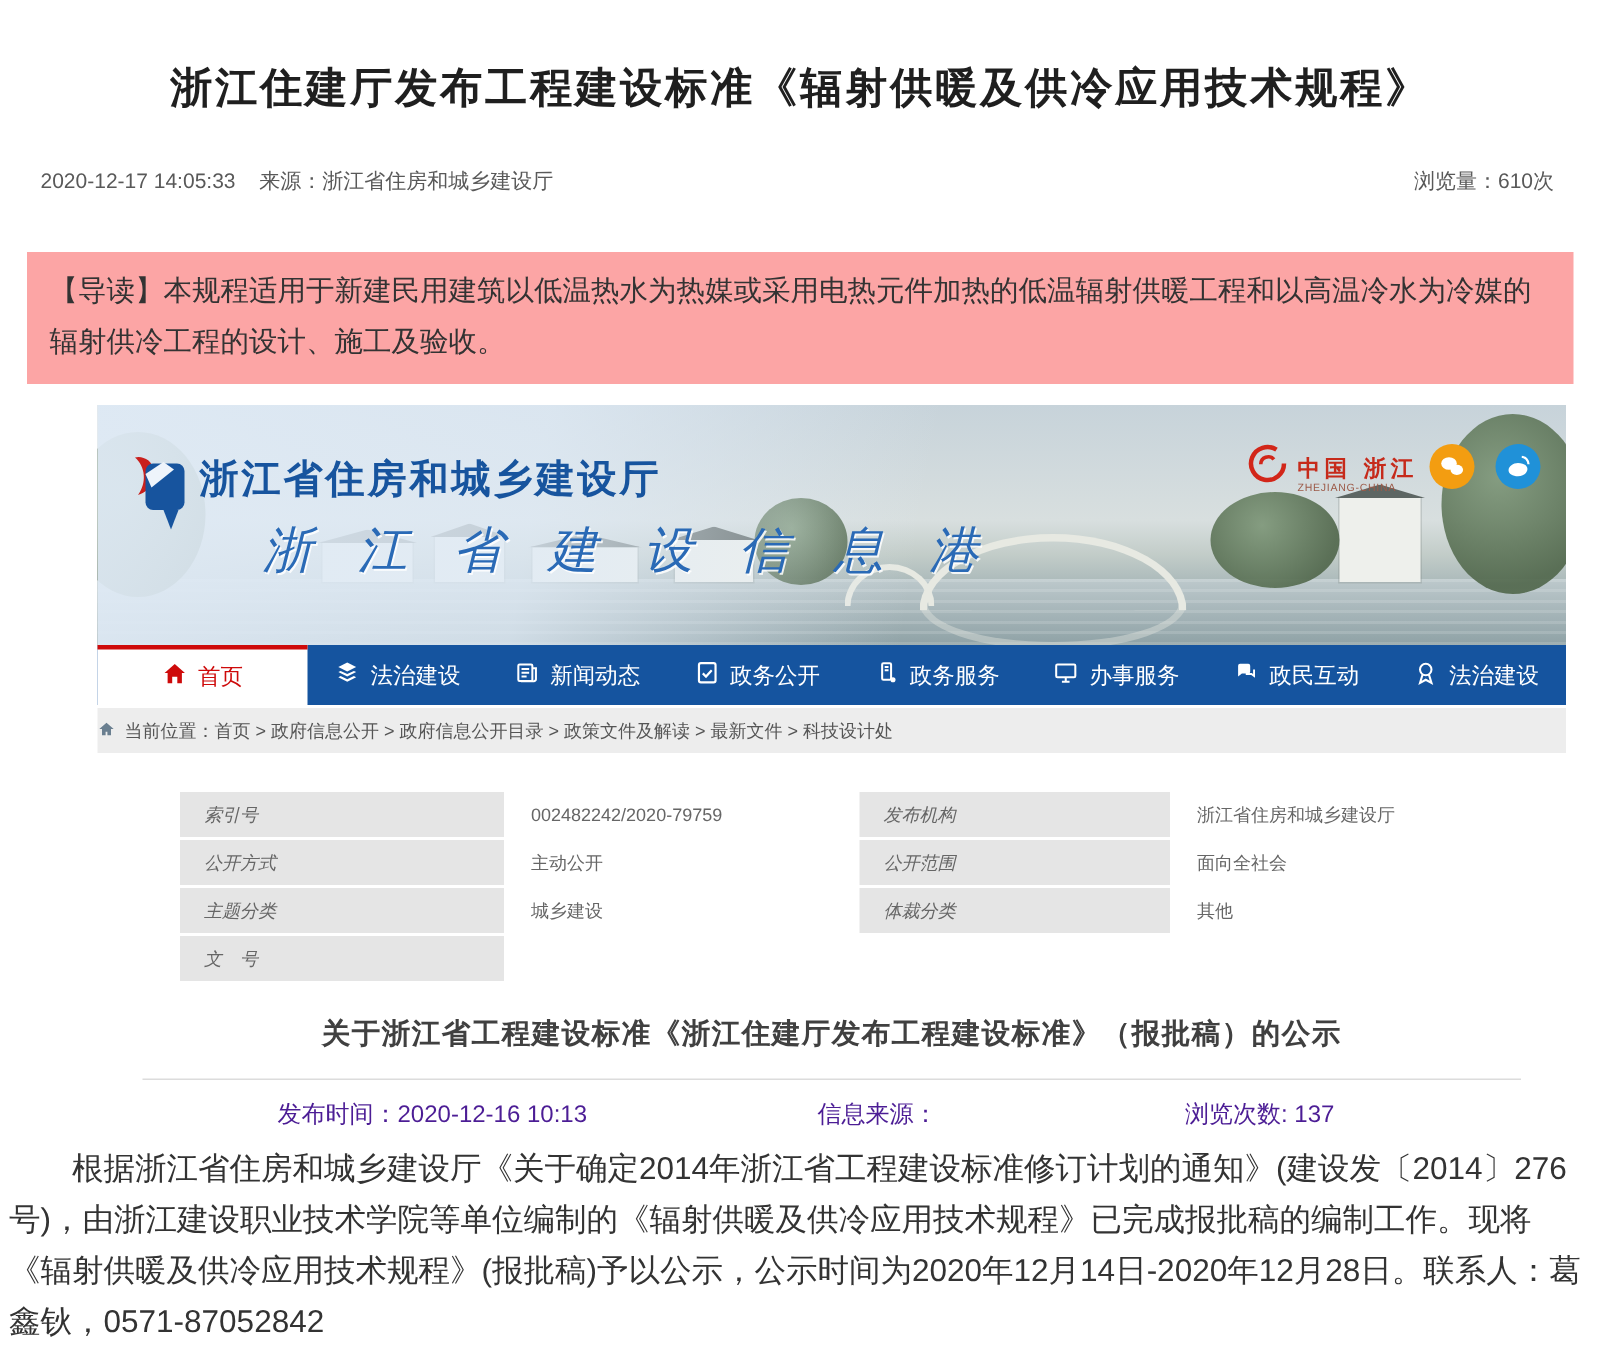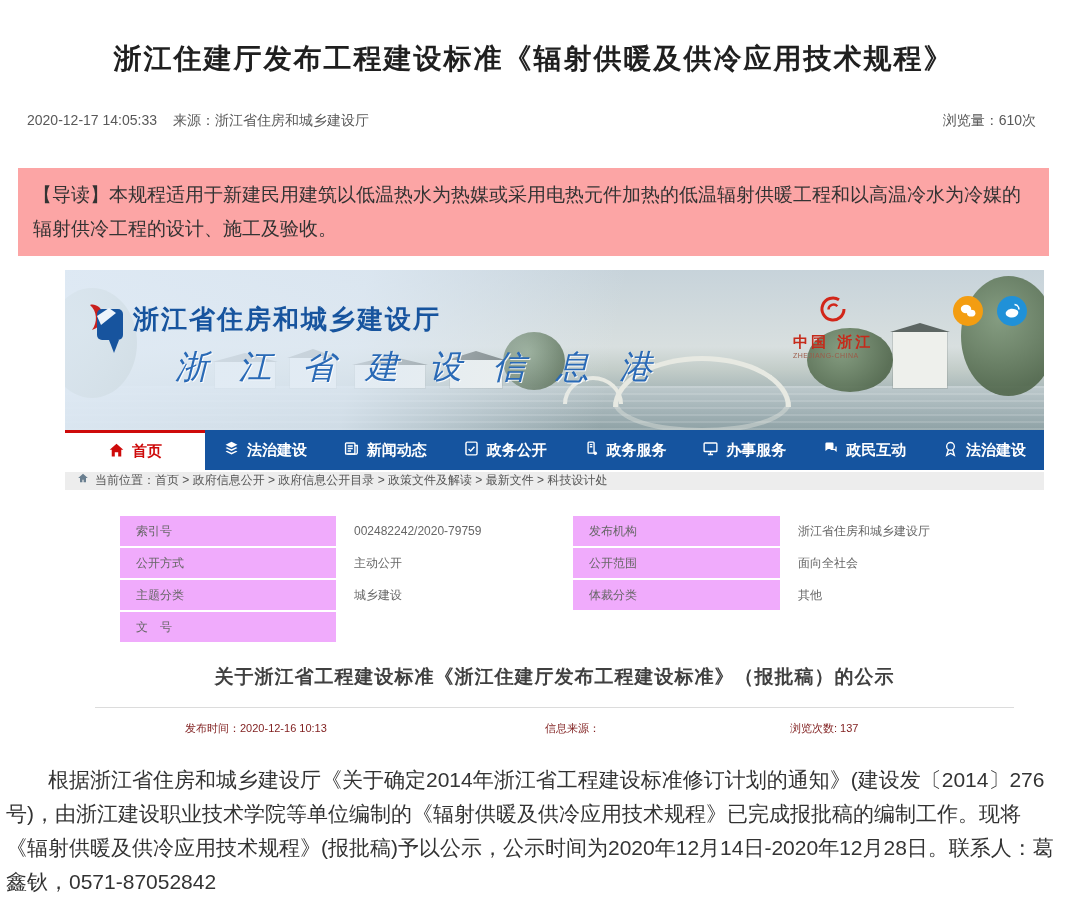--- a/index.html
+++ b/index.html
@@ -35,47 +35,47 @@
   .left-glow{position:absolute;inset:0;
         background:linear-gradient(100deg,rgba(223,234,245,.95) 0%,rgba(223,234,245,.8) 30%,rgba(223,234,245,0) 56%);}
   .logo-row{position:absolute;left:16px;top:32px;display:flex;align-items:flex-start;gap:8px;}
   .org-name{font-size:26px;font-weight:bold;color:#17549e;letter-spacing:2px;}
   .site-name{font-size:33px;font-weight:normal;font-style:italic;color:#2a6ab6;letter-spacing:10px;
         margin:8px 16px 0 42px;font-family:"DejaVu Serif","Liberation Serif",serif;
         text-shadow:1px 1px 0 rgba(255,255,255,.85);}
   .slogan{position:absolute;left:492px;top:26px;font-size:27px;font-weight:bold;color:#cf241b;
         letter-spacing:7px;font-family:"DejaVu Serif","Liberation Serif",serif;
         text-shadow:1px 1px 0 rgba(255,255,255,.6);}
-  .region{position:absolute;left:728px;top:24px;display:flex;align-items:center;gap:5px;flex-direction:column;}
+  .region{position:absolute;left:765px;top:24px;display:flex;align-items:flex-end;gap:5px;}
   .region-cn{font-size:15px;font-weight:bold;color:#c62a1a;letter-spacing:3px;
         font-family:"DejaVu Serif",serif;}
   .region-en{font-size:7px;color:#9c5a48;letter-spacing:.5px;}
   .soc{position:absolute;top:26px;width:30px;height:30px;border-radius:50%;
         display:flex;align-items:center;justify-content:center;cursor:pointer;}
   .soc.wechat{left:888px;background:#f39d11;}
   .soc.weibo{left:932px;background:#2091d8;}
   
   .nav{display:flex;height:40px;background:#15549f;}
   .nav-item{flex:1;display:flex;align-items:center;justify-content:center;gap:7px;
-        color:#fff;font-size:15px;font-weight:bold;cursor:pointer;box-sizing:border-box;}
+        color:#fff;font-size:15px;font-weight:normal;cursor:pointer;box-sizing:border-box;}
   .nav-item.active{flex:0 0 140px;background:#fff;color:#ce0a0a;border-top:3px solid #ce0a0a;}
   .nav-item svg{flex:none;}
   
-  .crumb{height:18px;margin-top:2px;background:#ededed;display:flex;align-items:flex-start;
-        gap:6px;padding-left:12px;font-size:12px;color:#555;}
+  .crumb{height:30px;margin-top:2px;background:#ededed;display:flex;align-items:center;
+        gap:6px;font-size:12px;color:#555;}
   
   .info-table{border-collapse:separate;border-spacing:2px;margin:24px 0 0 53px;width:892px;
         table-layout:fixed;font-size:12px;color:#666;}
   .info-table td{height:30px;padding:0 4px 0 16px;background:#fff;overflow:hidden;white-space:nowrap;}
-  .info-table td.lbl{background:#f0abfc;}
+  .info-table td.lbl{background:#e5e5e5;font-style:italic;}
   
   .notice-title{margin-top:20px;text-align:center;font-size:19px;font-weight:bold;
         color:#404040;letter-spacing:1px;}
   .divider{margin:17px 30px 0;border:none;border-top:1px solid #dcdcdc;}
-  .notice-meta{position:relative;height:16px;margin-top:13px;font-size:11px;color:#7f1d1d;}
+  .notice-meta{position:relative;height:16px;margin-top:13px;font-size:16px;color:#4c1d95;}
   .notice-meta span{position:absolute;top:0;white-space:nowrap;}
   .nm-publish{left:120px;} .nm-source{left:480px;} .nm-views{left:725px;}
   
   .body-text{position:absolute;top:763px;left:6px;width:1054px;margin:0;
         font-size:21px;line-height:34px;color:#333;text-indent:2em;}
 </style>
 </head>
 <body>
 
 <div class="page">

